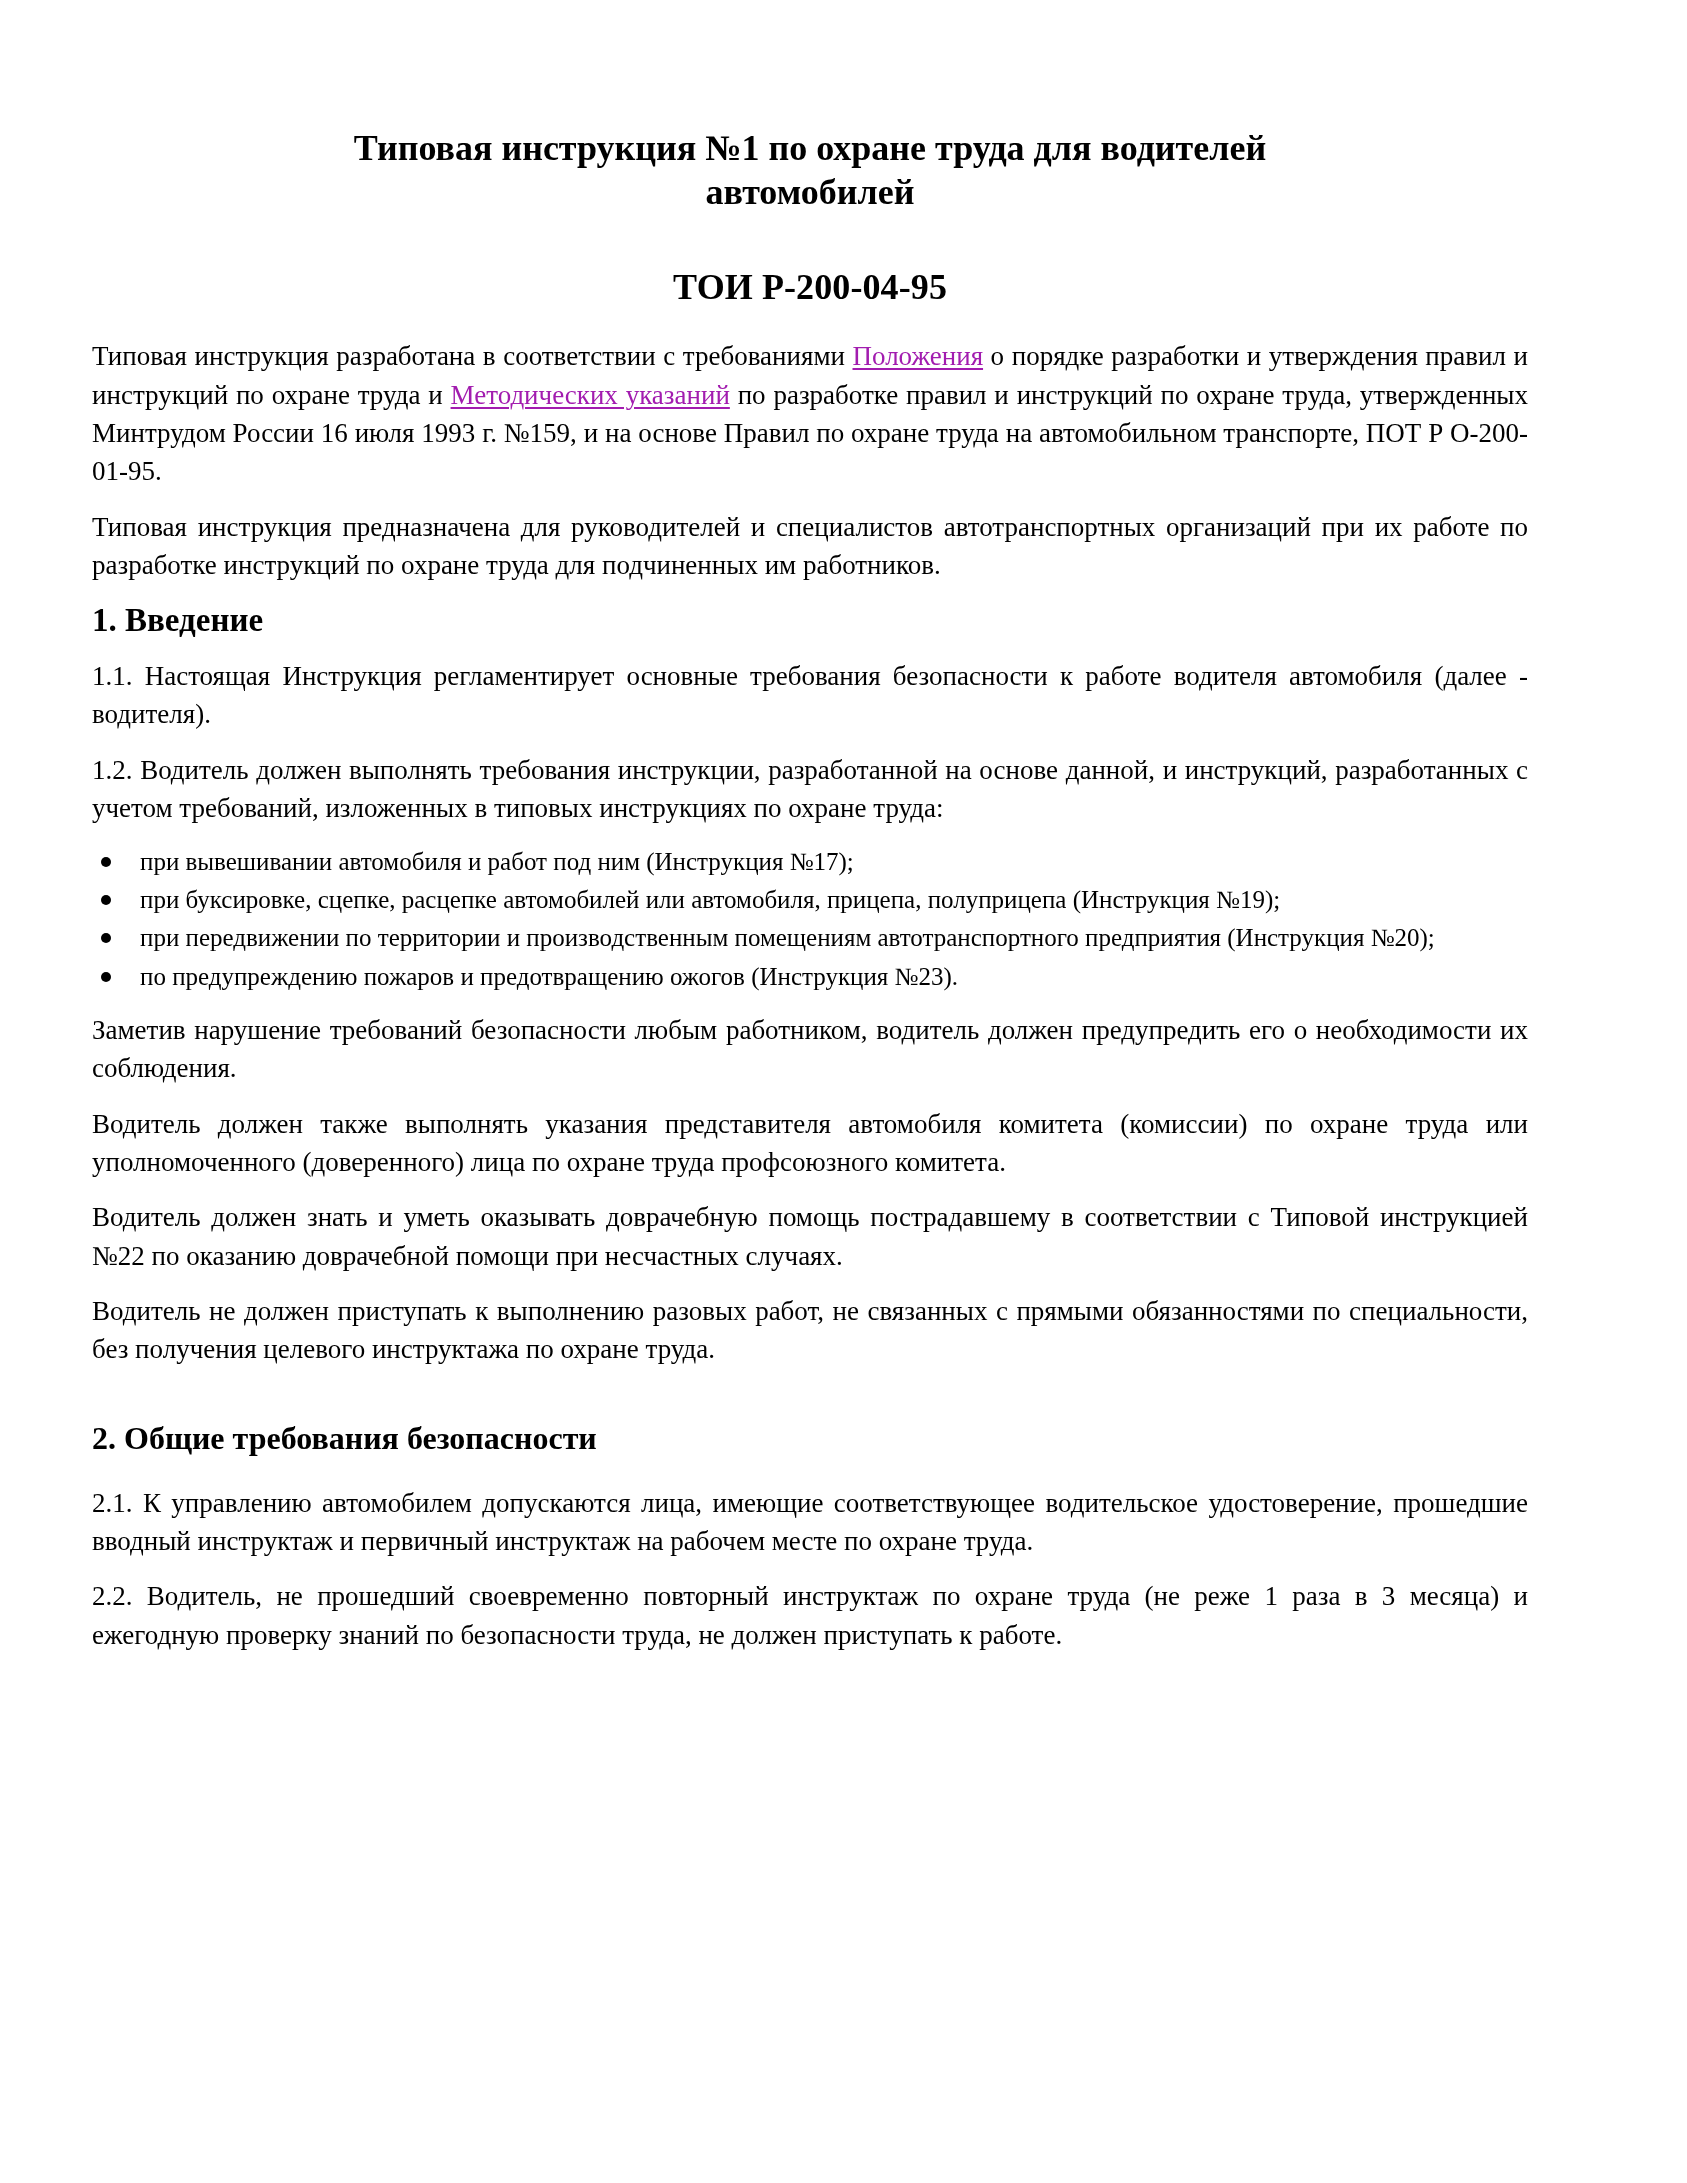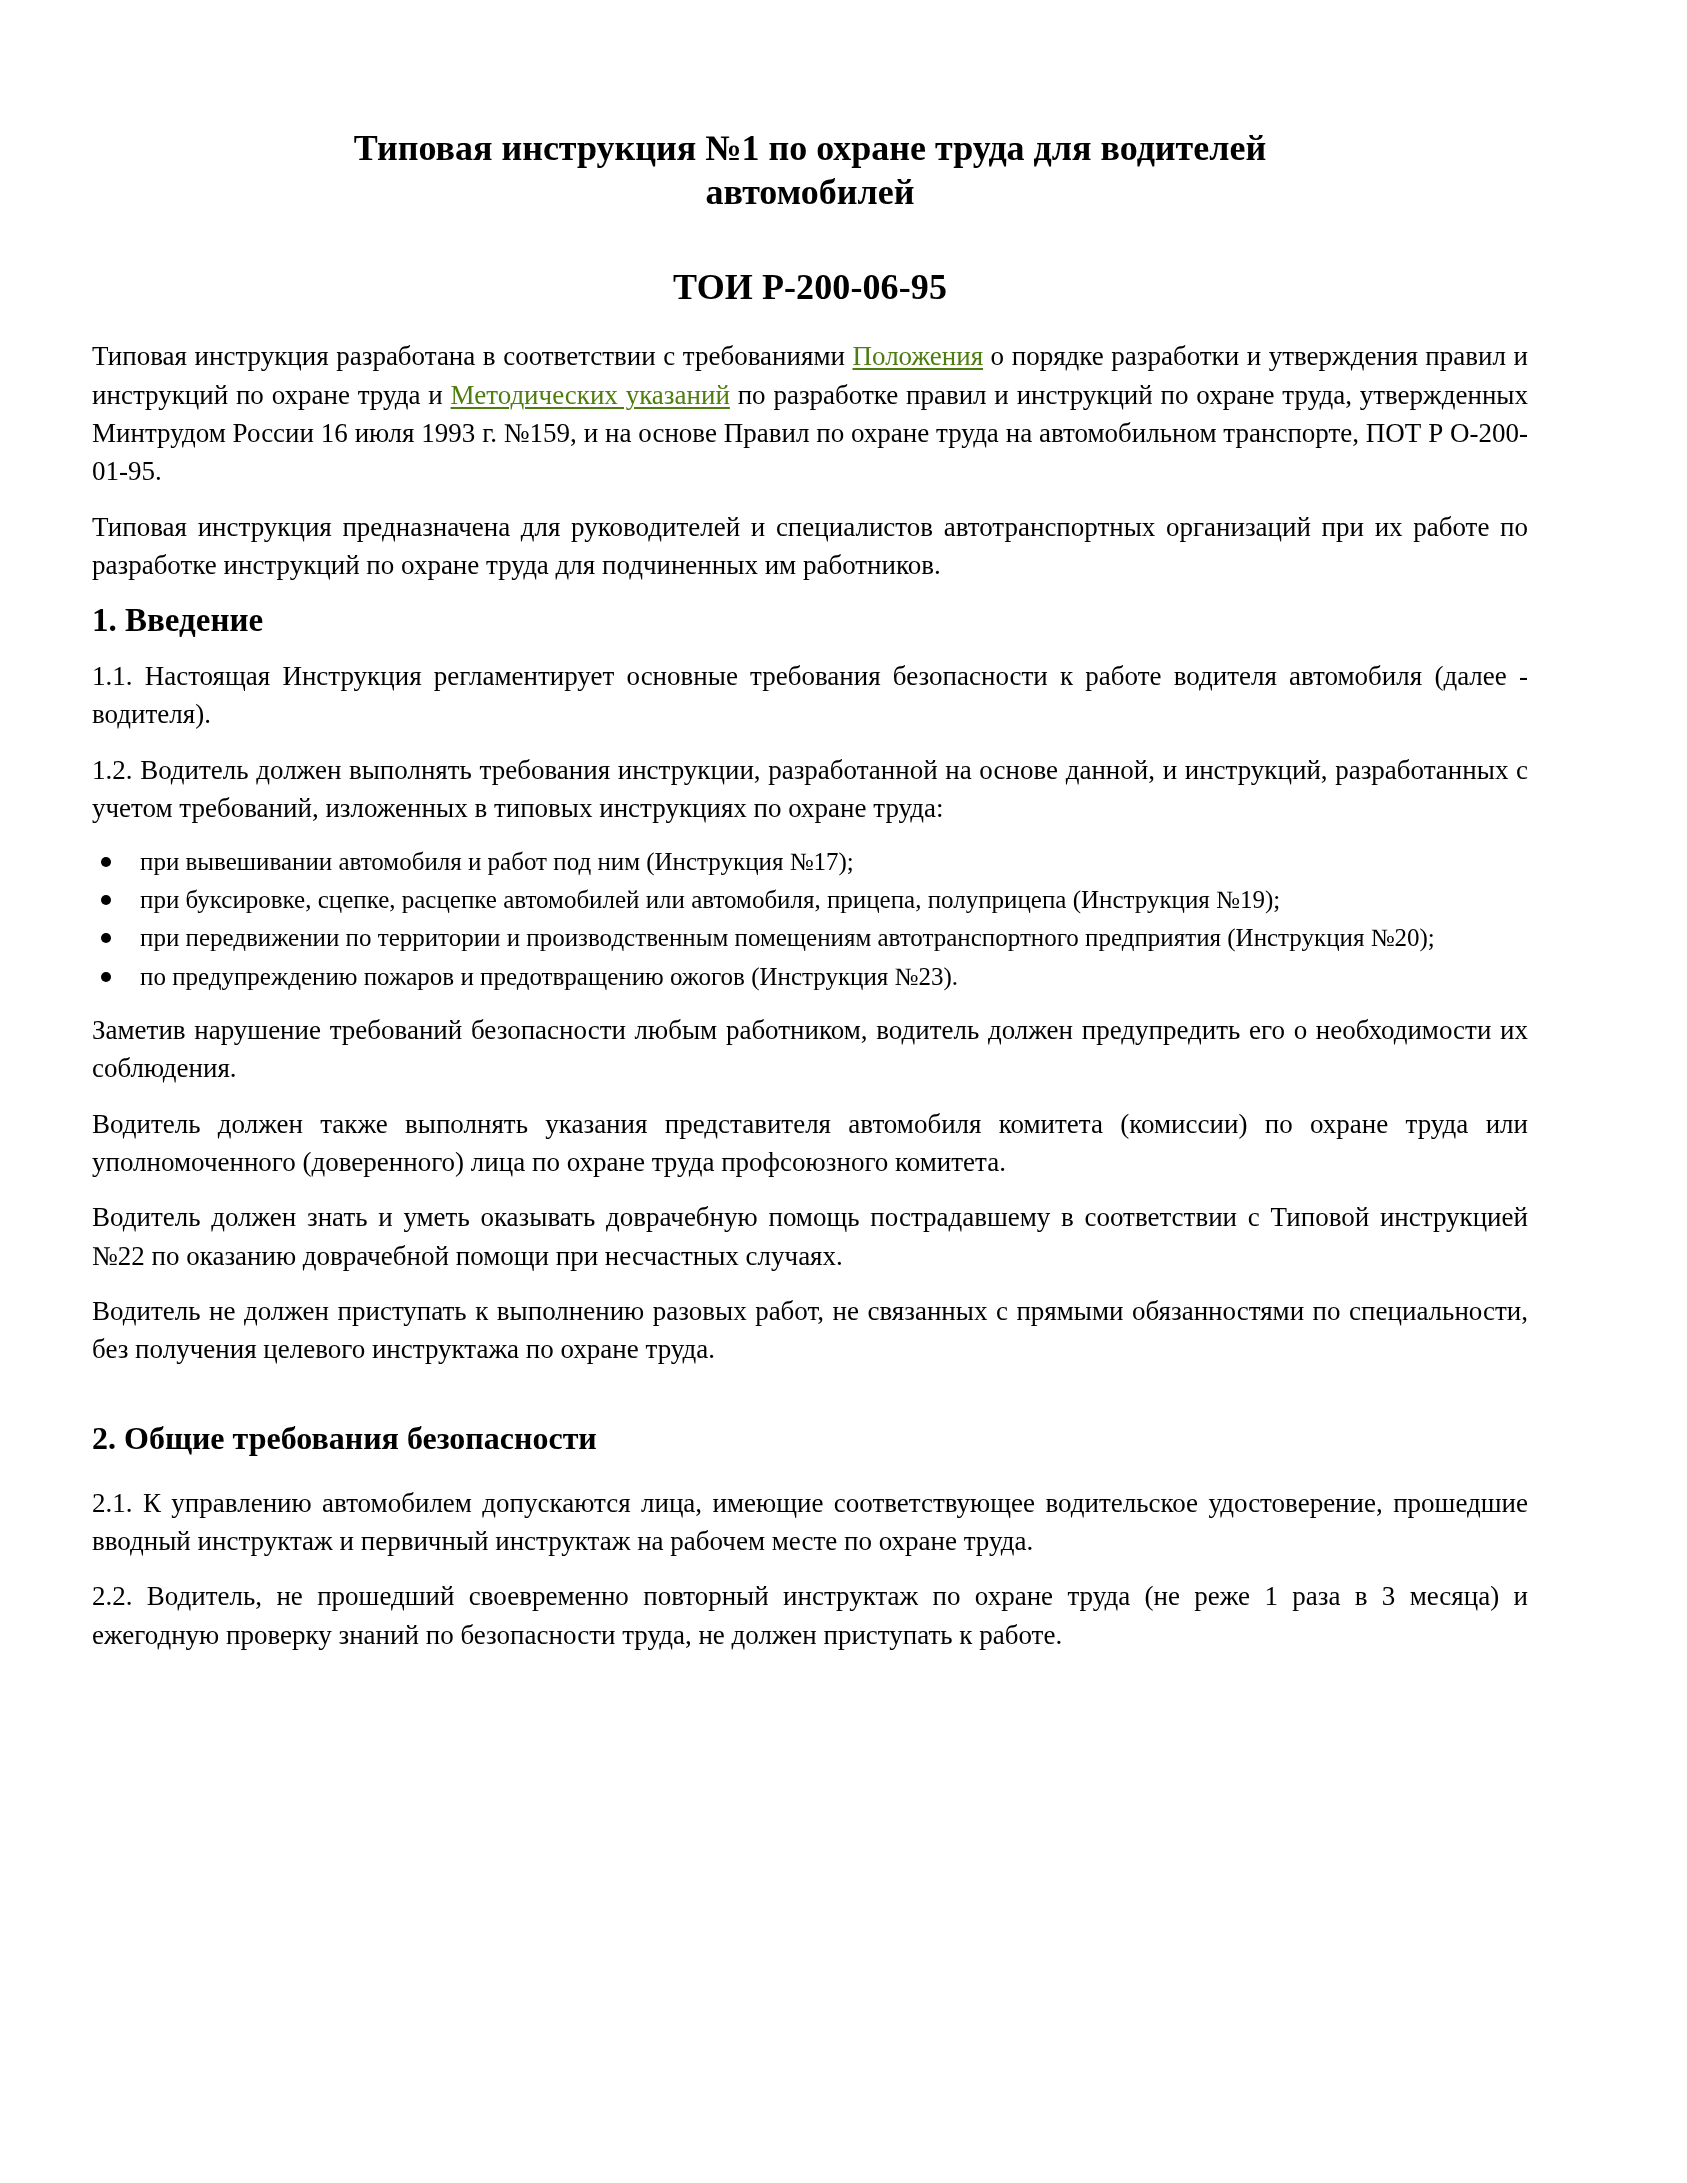--- a/index.html
+++ b/index.html
@@ -45,21 +45,21 @@
     text-align: justify;
     text-justify: inter-word;
     margin: 0 0 17px 0;
     text-indent: 0;
     hyphens: none;
   }
   .u-link {
     text-decoration: underline;
     text-underline-offset: 3.3px;
     text-decoration-thickness: 2px;
-    color: #4d7c0f;
+    color: #a21caf;
   }
   h2.section-h {
     font-size: 33px;
     font-weight: bold;
     margin: 13.2px 0 16px 0;
     line-height: 1.2;
   }
   h2.section-h.big {
     font-size: 32px;
     margin: 50px 0 26.5px 0;
@@ -94,21 +94,21 @@
 
 <div class="page">
 
   <div>
     <div class="doc-title">
       <span>Типовая инструкция №1 по охране труда для водителей</span><br>
       <span>автомобилей</span>
     </div>
   </div>
 
-  <div class="doc-code">ТОИ Р-200-06-95</div>
+  <div class="doc-code">ТОИ Р-200-04-95</div>
 
   <p class="para"><span>Типовая инструкция разработана в соответствии с требованиями </span><span class="u-link">Положения</span><span> о порядке разработки и утверждения правил и инструкций по охране труда и </span><span class="u-link">Методических указаний</span><span> по разработке правил и инструкций по охране труда, утвержденных Минтрудом России 16 июля 1993 г. №159, и на основе Правил по охране труда на автомобильном транспорте, ПОТ Р О-200-01-95.</span></p>
 
   <p class="para">Типовая инструкция предназначена для руководителей и специалистов автотранспортных организаций при их работе по разработке инструкций по охране труда для подчиненных им работников.</p>
 
   <h2 class="section-h">1. Введение</h2>
 
   <p class="para">1.1. Настоящая Инструкция регламентирует основные требования безопасности к работе водителя автомобиля (далее - водителя).</p>
 
   <p class="para">1.2. Водитель должен выполнять требования инструкции, разработанной на основе данной, и инструкций, разработанных с учетом требований, изложенных в типовых инструкциях по охране труда:</p>

